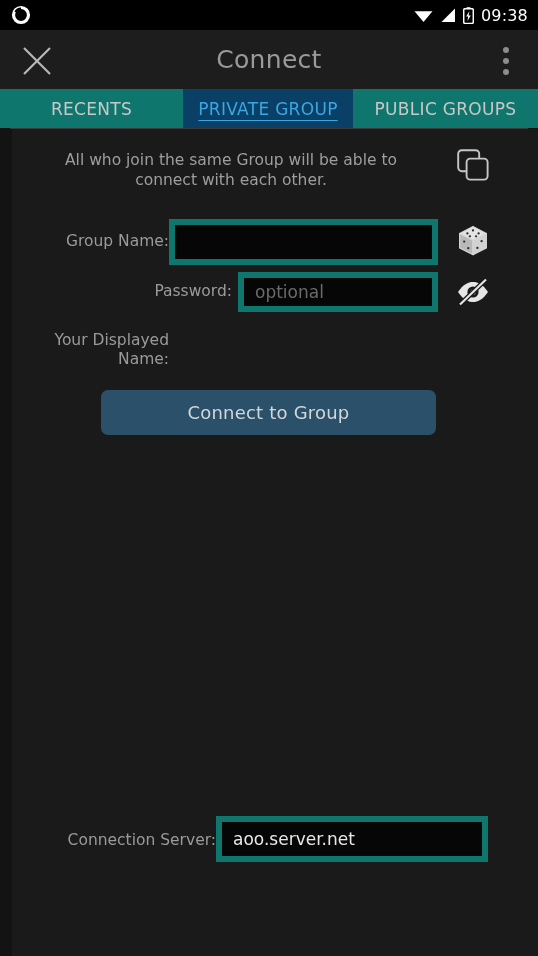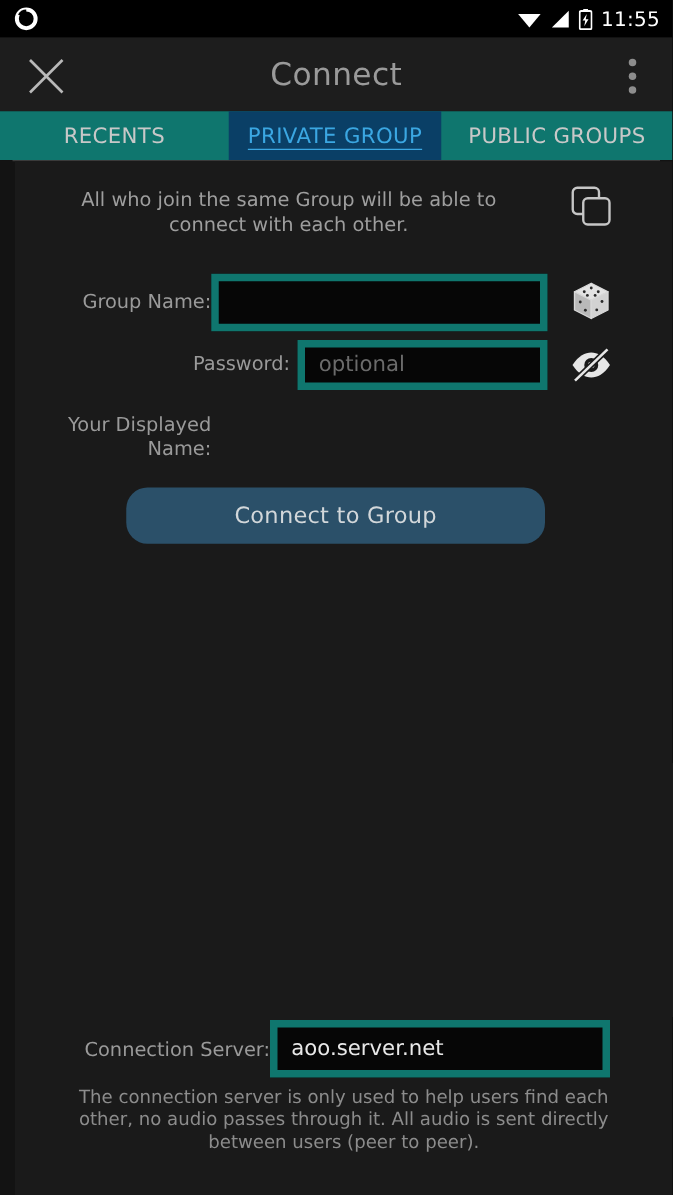--- a/index.html
+++ b/index.html
@@ -109,21 +109,21 @@
   .eye-icon {
     position: absolute; left: 437px; top: 140px; width: 48px; height: 46px;
     display: flex; align-items: center; justify-content: center; cursor: pointer;
   }
 
   .lbl-name { left: 30px; top: 202px; width: 127px; }
   .fld-name { left: 166px; top: 196px; width: 310px; height: 48px; }
 
   .connect-btn {
     position: absolute; left: 89px; top: 261px; width: 335px; height: 45px;
-    background: #2b5069; border-radius: 17px; border: none;
+    background: #2b5069; border-radius: 7px; border: none;
     color: #d2d7da; font-size: 18px; letter-spacing: .2px; cursor: pointer;
     display: flex; align-items: center; justify-content: center;
     font-family: "DejaVu Sans", "Liberation Sans", sans-serif;
   }
 
   
   .lbl-server { left: 30px; top: 702px; width: 174px; }
   .fld-server { left: 204px; top: 687px; width: 272px; height: 46px; }
   .server-note {
     position: absolute; left: 38px; top: 740px; width: 450px;
@@ -155,21 +155,21 @@
           <path d="M15 0.5 L15 14 L1.5 14 Z" fill="#ffffff"></path>
         </svg>
       </span>
       <span>
         <svg width="11" height="17" viewBox="0 0 11 17">
           <rect x="0.7" y="1.8" width="9.6" height="14.6" rx="1.3" fill="none" stroke="#ffffff" stroke-width="1.5"></rect>
           <rect x="3.6" y="0.2" width="3.8" height="1.8" fill="#ffffff"></rect>
           <path d="M6.4 4.2 L3.1 9.4 L5.2 9.4 L4.4 14 L7.8 8.4 L5.6 8.4 Z" fill="#ffffff"></path>
         </svg>
       </span>
-      <span class="sb-time">11:55</span>
+      <span class="sb-time">09:38</span>
     </div>
   </div>
 
   <div class="titlebar"></div>
 
   <div class="close-btn">
     <svg width="30" height="30" viewBox="0 0 30 30">
       <line x1="2" y1="2" x2="28" y2="28" stroke="#b9b9b9" stroke-width="2.1"></line>
       <line x1="28" y1="2" x2="2" y2="28" stroke="#b9b9b9" stroke-width="2.1"></line>
     </svg>
@@ -251,16 +251,15 @@
     <div class="label lbl-name">Your Displayed Name:</div>
 
     <button class="connect-btn">
       <span>Connect to Group</span>
     </button>
 
     <div class="label lbl-server">Connection Server:</div>
     <div class="field fld-server">
       <span class="val">aoo.server.net</span>
     </div>
-    <div class="server-note">The connection server is only used to help users find each other, no audio passes through it. All audio is sent directly between users (peer to peer).</div>
 
   </div>
 </div>
 
 </body></html>

